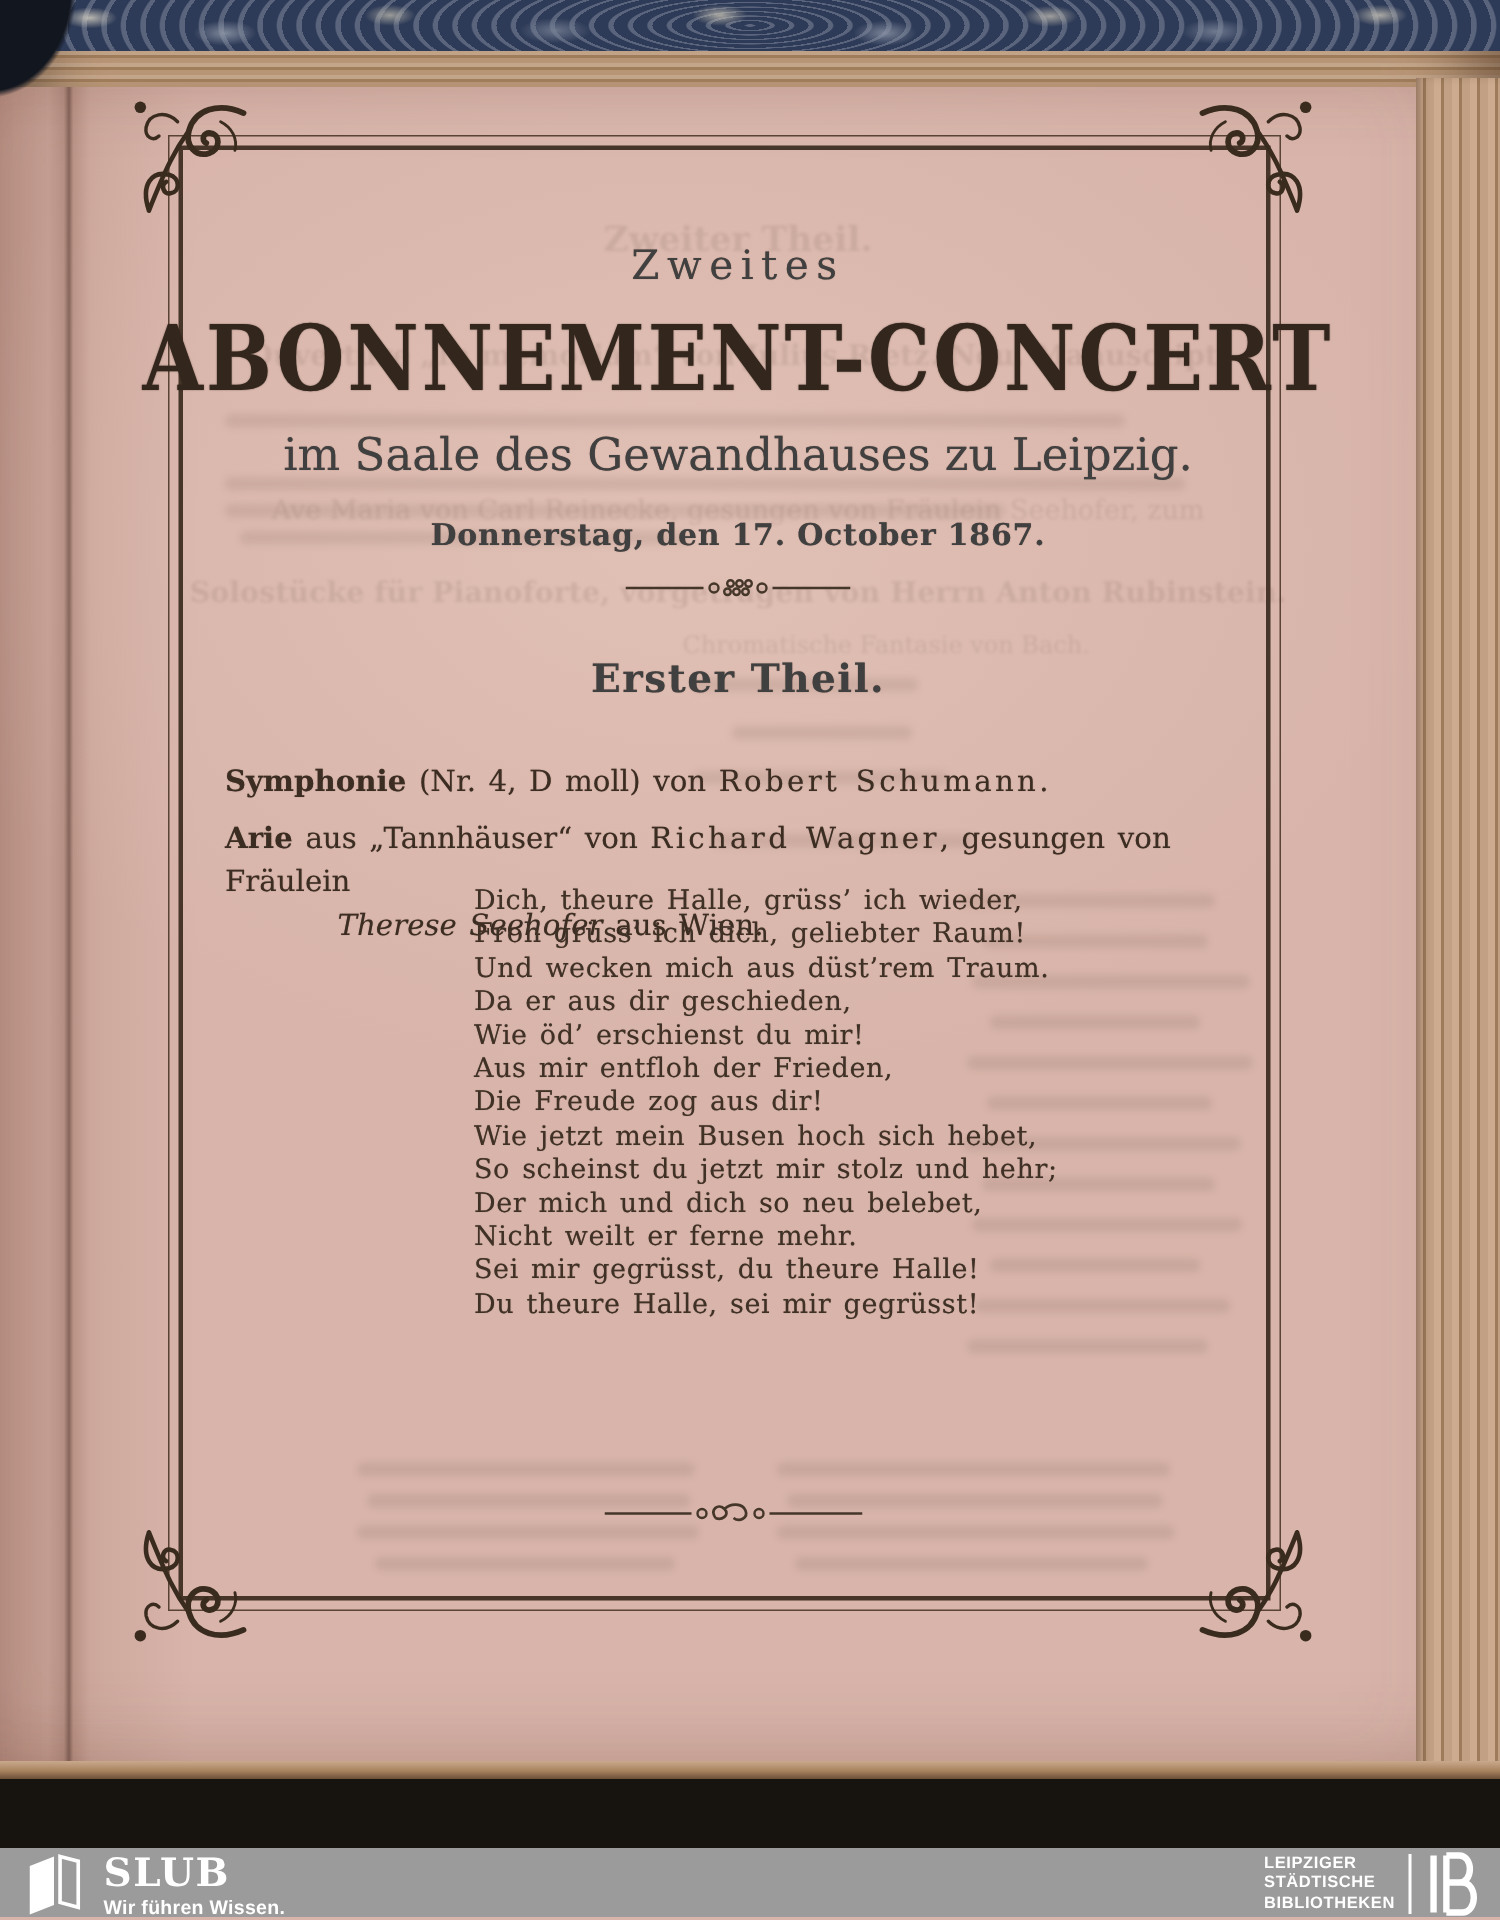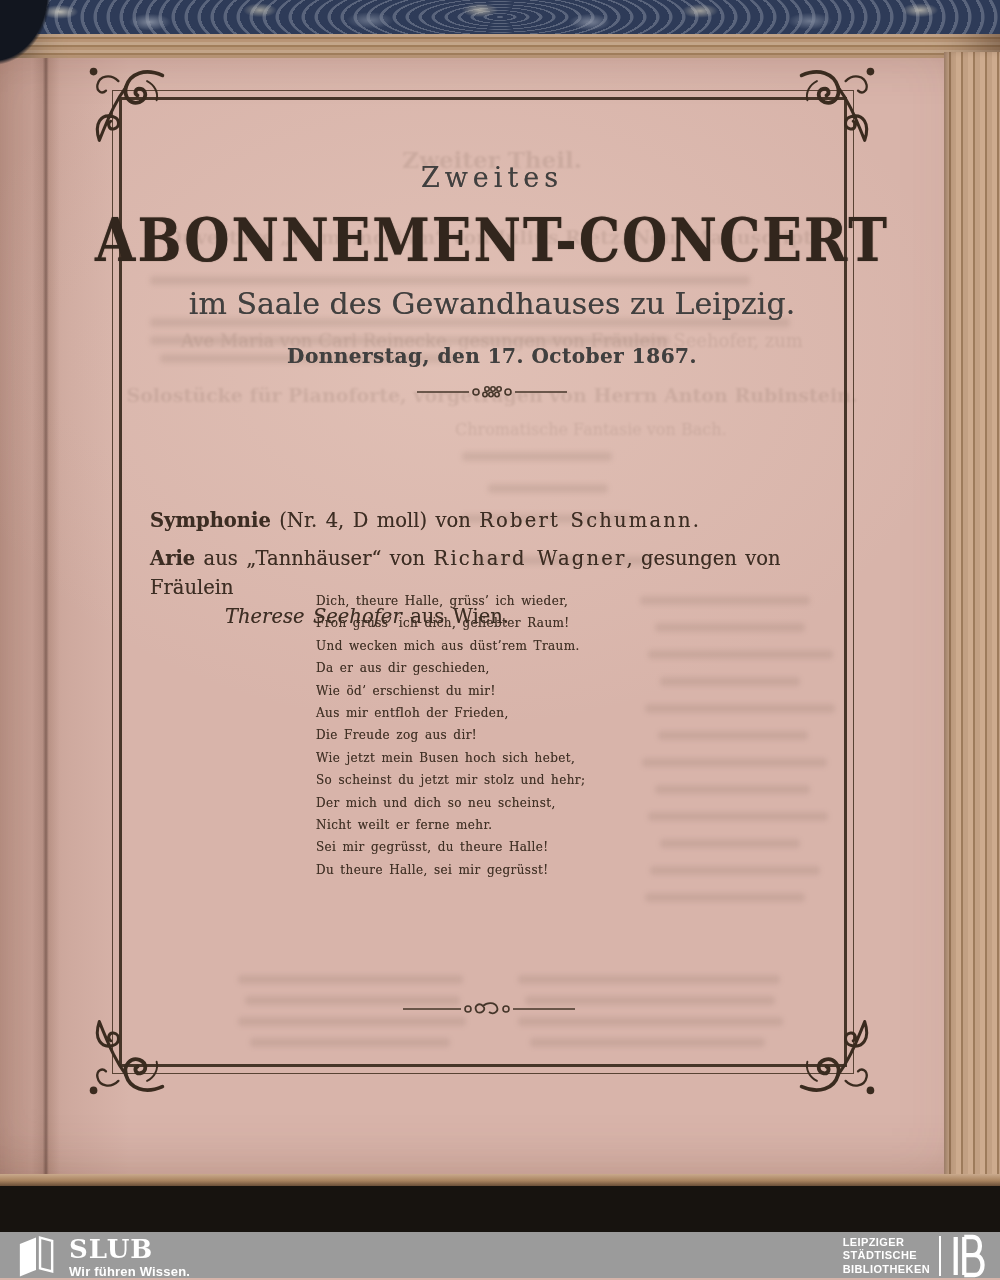--- a/index.html
+++ b/index.html
@@ -65,21 +65,21 @@
   .prog{position:absolute;left:150px;width:702px;font-size:19.5px;line-height:29px;color:#3c2d23;
     text-shadow:0 0 .6px rgba(60,40,25,.5);word-spacing:2.2px;z-index:5;}
   .prog-a{top:486px;}
   .prog-b{top:524px;}
   .prog-c{top:914px;line-height:30px;}
   .seg.b{font-weight:700;}
   .seg.sp{letter-spacing:2.2px;}
   .seg.i{font-style:italic;}
   .indent{display:inline-block;height:1px;}
   .poem{position:absolute;left:316px;top:590px;z-index:5;}
-  .poem-line{font-size:12px;line-height:22.4px;color:#403126;word-spacing:2px;letter-spacing:.4px;
+  .poem-line{font-size:18px;line-height:22.4px;color:#403126;word-spacing:2px;letter-spacing:.4px;
     text-shadow:0 0 .5px rgba(60,40,25,.5);white-space:nowrap;}
 
   
   .ghost-layer{position:absolute;inset:0;z-index:2;}
   .ghost-t{position:absolute;color:#7a6053;opacity:.17;filter:blur(1.2px);white-space:nowrap;
     font-family:"DejaVu Serif","Liberation Serif",serif;}
   .smudge{position:absolute;height:9px;background:rgba(122,96,80,.15);filter:blur(2.4px);border-radius:4px;}
 
   
   .footer{position:absolute;left:0;top:1232px;width:1000px;height:46px;z-index:8;background:#9b9b9b;
@@ -191,34 +191,35 @@
         <line x1="110" y1="10" x2="172" y2="10"></line>
     </g>
   </svg>
 
   <div class="pt center t-zweites">Zweites</div>
   <div class="pt center t-title">
     <span class="stretch">ABONNEMENT-CONCERT</span>
   </div>
   <div class="pt center t-venue">im Saale des Gewandhauses zu Leipzig.</div>
   <div class="pt center t-date">Donnerstag, den 17. October 1867.</div>
+  <div class="pt center t-part">Erster Theil.</div>
 
   <p class="prog prog-a"><span class="seg b">Symphonie</span><span class="seg "> (Nr. 4, D moll) von </span><span class="seg sp">Robert Schumann</span><span class="seg ">.</span></p>
   <p class="prog prog-b"><span class="seg b">Arie</span><span class="seg "> aus „Tannhäuser“ von </span><span class="seg sp">Richard Wagner</span><span class="seg ">, gesungen von Fräulein</span><br><span class="indent" style="width: 75px;"></span><span class="seg i">Therese Seehofer</span><span class="seg "> aus Wien.</span></p>
   <div class="poem">
       <div class="poem-line">Dich, theure Halle, grüss’ ich wieder,</div>
       <div class="poem-line">Froh grüss’ ich dich, geliebter Raum!</div>
       <div class="poem-line">Und wecken mich aus düst’rem Traum.</div>
       <div class="poem-line">Da er aus dir geschieden,</div>
       <div class="poem-line">Wie öd’ erschienst du mir!</div>
       <div class="poem-line">Aus mir entfloh der Frieden,</div>
       <div class="poem-line">Die Freude zog aus dir!</div>
       <div class="poem-line">Wie jetzt mein Busen hoch sich hebet,</div>
       <div class="poem-line">So scheinst du jetzt mir stolz und hehr;</div>
-      <div class="poem-line">Der mich und dich so neu scheinst,</div>
+      <div class="poem-line">Der mich und dich so neu belebet,</div>
       <div class="poem-line">Nicht weilt er ferne mehr.</div>
       <div class="poem-line">Sei mir gegrüsst, du theure Halle!</div>
       <div class="poem-line">Du theure Halle, sei mir gegrüsst!</div>
     </div>
 
   <div class="marble"></div>
   <div class="cover-blob"></div>
   <div class="edge-top"></div>
   <div class="edge-right"></div>
   <div class="page-bottom-edge"></div>

